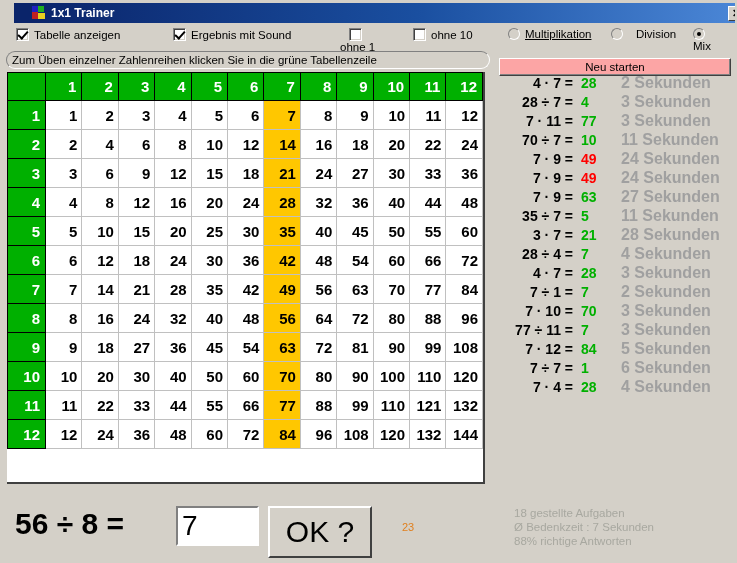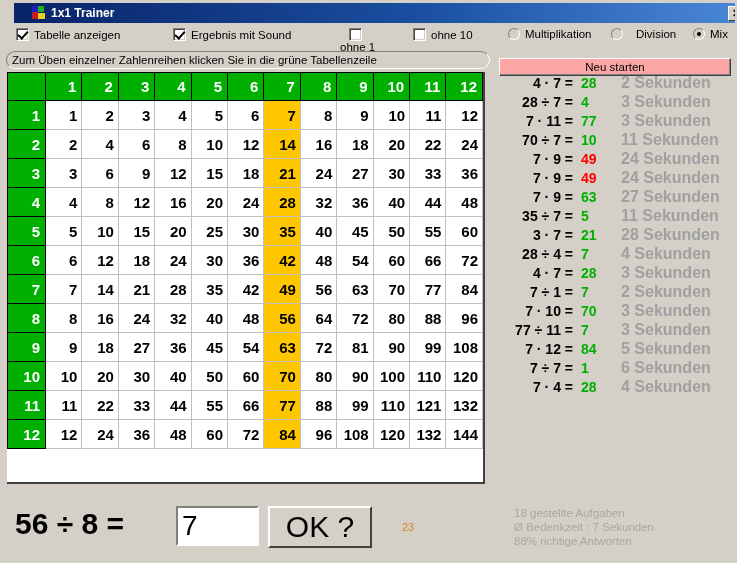--- a/index.html
+++ b/index.html
@@ -276,21 +276,21 @@
     font-weight: normal;
     color: #000;
     font-family: "Liberation Sans", sans-serif;
     padding: 0 0 0 4px;
     line-height: 36px;
     outline: none;
   }
   #ok-btn {
     position: absolute;
     left: 266px; top: 504px;
-    width: 104px; height: 42px;
+    width: 104px; height: 52px;
     background: #d4d0c8;
     border-top: 2px solid #ffffff;
     border-left: 2px solid #ffffff;
     border-right: 2px solid #404040;
     border-bottom: 2px solid #404040;
     box-sizing: border-box;
     display: flex; align-items: center; justify-content: center;
     font-size: 30px;
     font-weight: normal;
     color: #000;
@@ -342,29 +342,29 @@
       <span>Ergebnis mit Sound</span>
     </div>
     <div class="opt" style="left:337px;flex-direction:column;">
       <span class="cbox"></span>
       <span>ohne 1</span>
     </div>
     <div class="opt" style="left:410px;">
       <span class="cbox"></span>
       <span>ohne 10</span>
     </div>
-    <div class="opt" style="left:505px;">
+    <div class="opt" style="left:505px;text-decoration:underline;">
       <span class="rbox"></span>
       <span>Multiplikation</span>
     </div>
     <div class="opt" style="left:608px;gap:8px;">
       <span class="rbox"></span>
       <span>Division</span>
     </div>
-    <div class="opt" style="left:690px;">
+    <div class="opt" style="left:690px;flex-direction:column;">
       <span class="rbox checked"></span>
       <span>Mix</span>
     </div>
   </div>
 
   <div id="hintbar">
     <span>Zum Üben einzelner Zahlenreihen klicken Sie in die grüne Tabellenzeile</span>
   </div>
 
   <div id="table-wrap">

